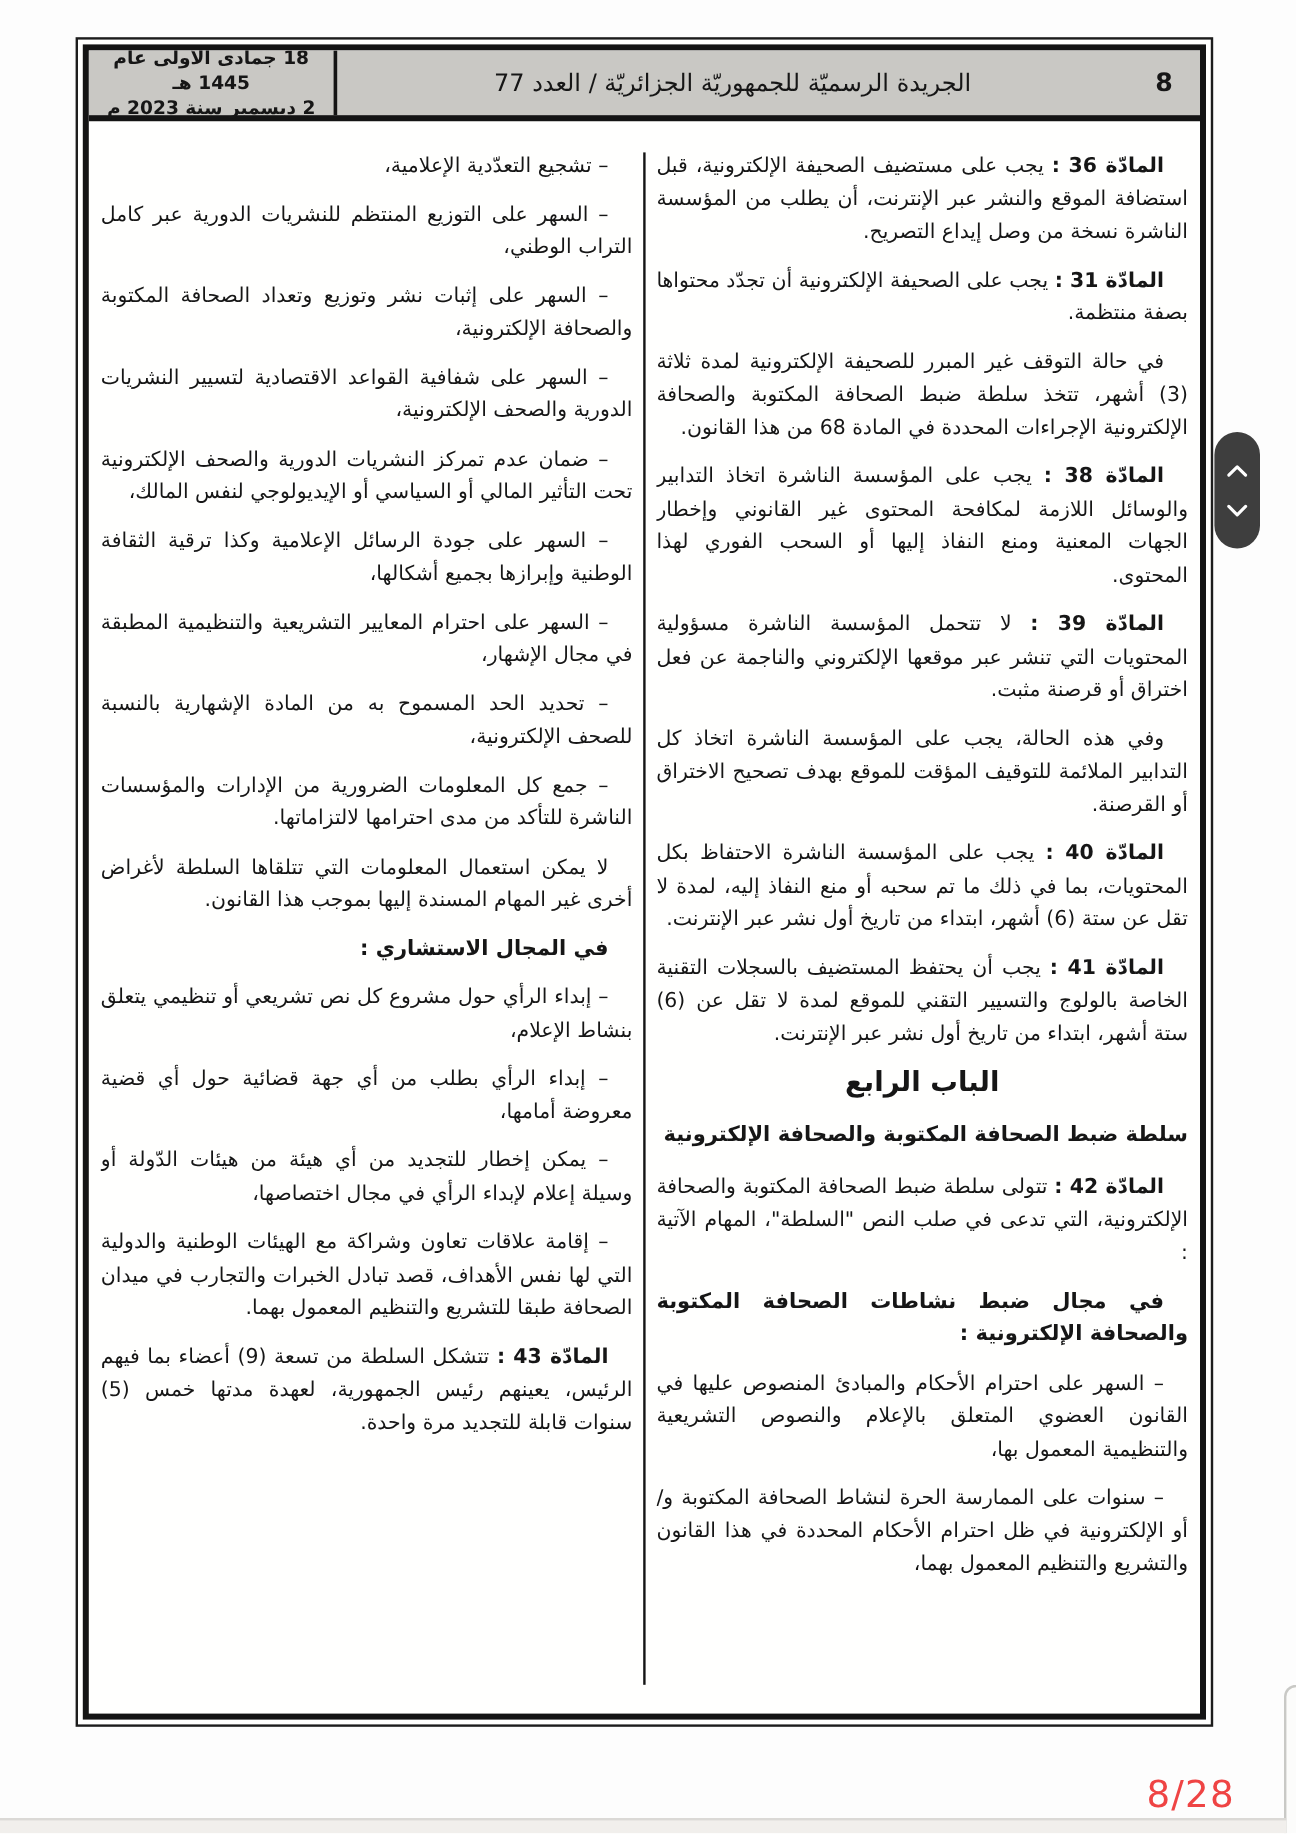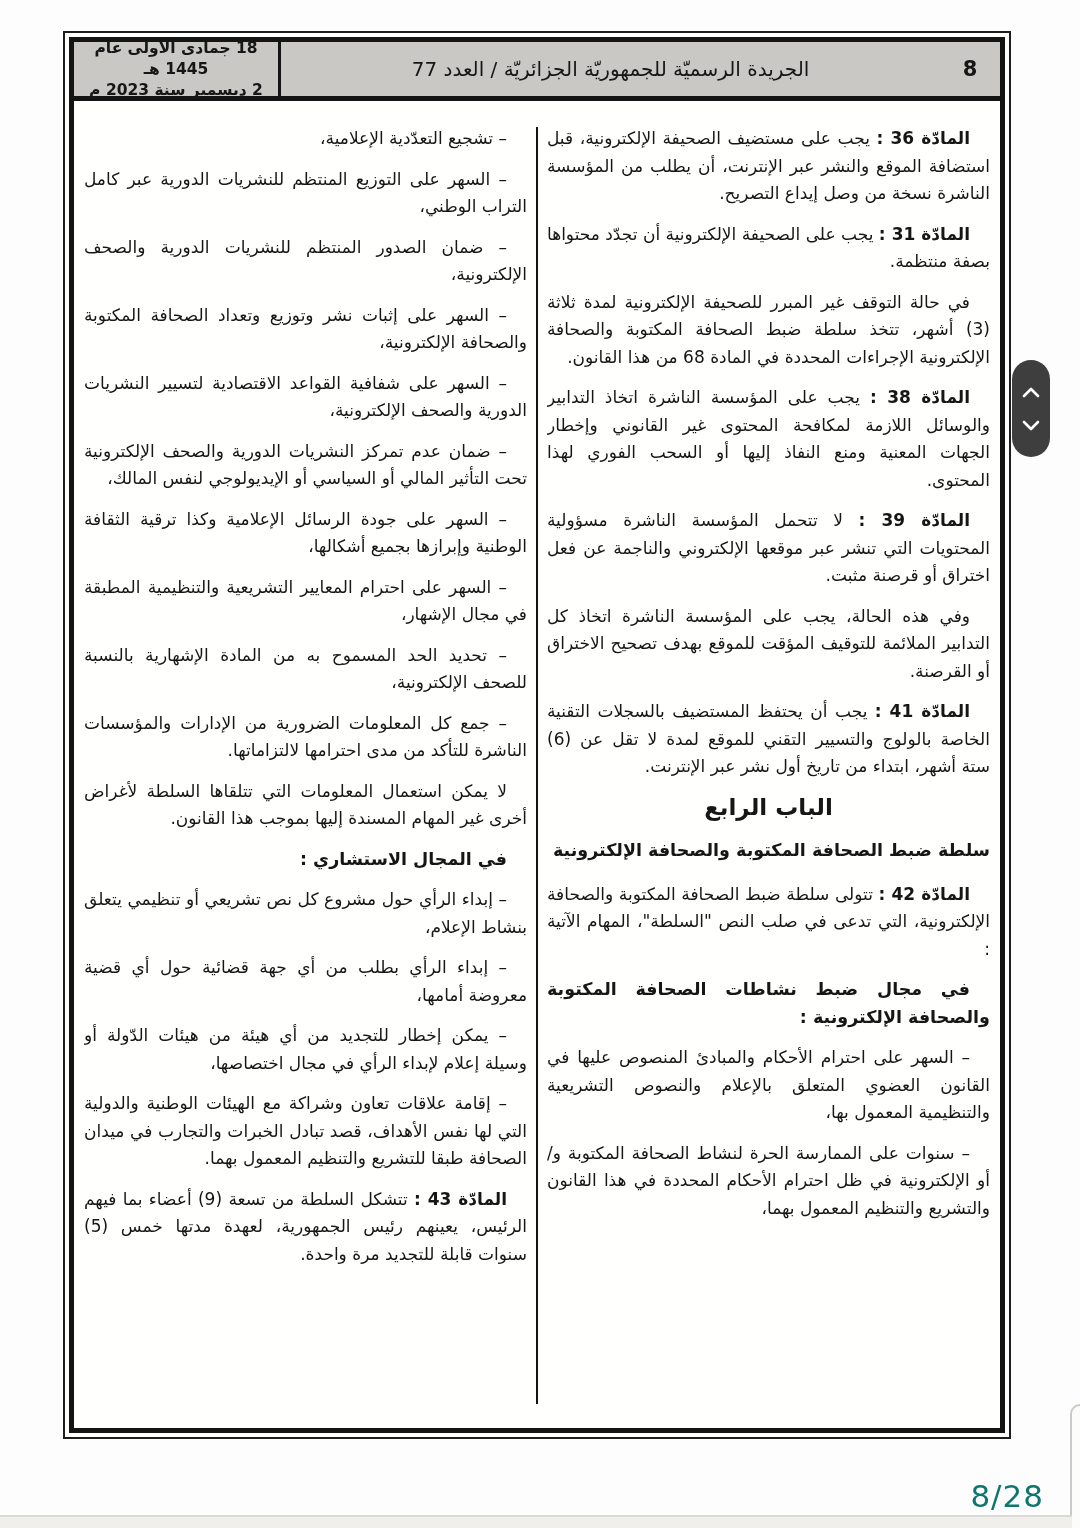--- a/index.html
+++ b/index.html
@@ -73,22 +73,22 @@
   
   .nav-pill{
     position:absolute;right:30px;top:360px;
     width:38px;height:97px;
     background:#3e3e3e;border-radius:20px;
     display:flex;flex-direction:column;align-items:center;justify-content:center;
     gap:22px;
   }
   .nav-btn{background:none;border:none;padding:0;margin:0;line-height:0;cursor:pointer;}
   .page-indicator{
-    position:absolute;right:36px;top:1478px;
-    font-size:31px;color:#0f766e;
+    position:absolute;right:51px;top:1478px;
+    font-size:31px;color:#ef4444;
     direction:ltr;
     letter-spacing:1px;
   }
   .next-page-edge{
     position:absolute;right:0;top:1404px;bottom:0;
     width:8px;
     background:#fcfcfb;
     border-left:2px solid #c9c9c6;
     border-top:2px solid #c9c9c6;
     border-top-left-radius:12px;
@@ -119,33 +119,33 @@
       </div>
 
       <div class="gz-body">
         <div class="gz-col" id="col-right">
             <p class="article"><strong>المادّة 36 :</strong> يجب على مستضيف الصحيفة الإلكترونية، قبل استضافة الموقع والنشر عبر الإنترنت، أن يطلب من المؤسسة الناشرة نسخة من وصل إيداع التصريح.</p>
             <p class="article"><strong>المادّة 31 :</strong> يجب على الصحيفة الإلكترونية أن تجدّد محتواها بصفة منتظمة.</p>
             <p class="para">في حالة التوقف غير المبرر للصحيفة الإلكترونية لمدة ثلاثة (3) أشهر، تتخذ سلطة ضبط الصحافة المكتوبة والصحافة الإلكترونية الإجراءات المحددة في المادة 68 من هذا القانون.</p>
             <p class="article"><strong>المادّة 38 :</strong> يجب على المؤسسة الناشرة اتخاذ التدابير والوسائل اللازمة لمكافحة المحتوى غير القانوني وإخطار الجهات المعنية ومنع النفاذ إليها أو السحب الفوري لهذا المحتوى.</p>
             <p class="article"><strong>المادّة 39 :</strong> لا تتحمل المؤسسة الناشرة مسؤولية المحتويات التي تنشر عبر موقعها الإلكتروني والناجمة عن فعل اختراق أو قرصنة مثبت.</p>
             <p class="para">وفي هذه الحالة، يجب على المؤسسة الناشرة اتخاذ كل التدابير الملائمة للتوقيف المؤقت للموقع بهدف تصحيح الاختراق أو القرصنة.</p>
+            <p class="article"><strong>المادّة 40 :</strong> يجب على المؤسسة الناشرة الاحتفاظ بكل المحتويات، بما في ذلك ما تم سحبه أو منع النفاذ إليه، لمدة لا تقل عن ستة (6) أشهر، ابتداء من تاريخ أول نشر عبر الإنترنت.</p>
             <p class="article"><strong>المادّة 41 :</strong> يجب أن يحتفظ المستضيف بالسجلات التقنية الخاصة بالولوج والتسيير التقني للموقع لمدة لا تقل عن (6) ستة أشهر، ابتداء من تاريخ أول نشر عبر الإنترنت.</p>
             <p class="bab">الباب الرابع</p>
             <p class="title">سلطة ضبط الصحافة المكتوبة والصحافة الإلكترونية</p>
             <p class="article"><strong>المادّة 42 :</strong> تتولى سلطة ضبط الصحافة المكتوبة والصحافة الإلكترونية، التي تدعى في صلب النص "السلطة"، المهام الآتية :</p>
             <p class="sub">في مجال ضبط نشاطات الصحافة المكتوبة والصحافة الإلكترونية :</p>
             <p class="dash">– السهر على احترام الأحكام والمبادئ المنصوص عليها في القانون العضوي المتعلق بالإعلام والنصوص التشريعية والتنظيمية المعمول بها،</p>
             <p class="dash">– سنوات على الممارسة الحرة لنشاط الصحافة المكتوبة و/أو الإلكترونية في ظل احترام الأحكام المحددة في هذا القانون والتشريع والتنظيم المعمول بهما،</p>
           </div>
         <div class="col-rule"></div>
         <div class="gz-col" id="col-left">
             <p class="dash">– تشجيع التعدّدية الإعلامية،</p>
             <p class="dash">– السهر على التوزيع المنتظم للنشريات الدورية عبر كامل التراب الوطني،</p>
-            <p class="dash">– ضمان الصدور المنتظم للنشريات الدورية والصحف الإلكترونية،</p>
             <p class="dash">– السهر على إثبات نشر وتوزيع وتعداد الصحافة المكتوبة والصحافة الإلكترونية،</p>
             <p class="dash">– السهر على شفافية القواعد الاقتصادية لتسيير النشريات الدورية والصحف الإلكترونية،</p>
             <p class="dash">– ضمان عدم تمركز النشريات الدورية والصحف الإلكترونية تحت التأثير المالي أو السياسي أو الإيديولوجي لنفس المالك،</p>
             <p class="dash">– السهر على جودة الرسائل الإعلامية وكذا ترقية الثقافة الوطنية وإبرازها بجميع أشكالها،</p>
             <p class="dash">– السهر على احترام المعايير التشريعية والتنظيمية المطبقة في مجال الإشهار،</p>
             <p class="dash">– تحديد الحد المسموح به من المادة الإشهارية بالنسبة للصحف الإلكترونية،</p>
             <p class="dash">– جمع كل المعلومات الضرورية من الإدارات والمؤسسات الناشرة للتأكد من مدى احترامها لالتزاماتها.</p>
             <p class="para">لا يمكن استعمال المعلومات التي تتلقاها السلطة لأغراض أخرى غير المهام المسندة إليها بموجب هذا القانون.</p>
             <p class="sub">في المجال الاستشاري :</p>
             <p class="dash">– إبداء الرأي حول مشروع كل نص تشريعي أو تنظيمي يتعلق بنشاط الإعلام،</p>

